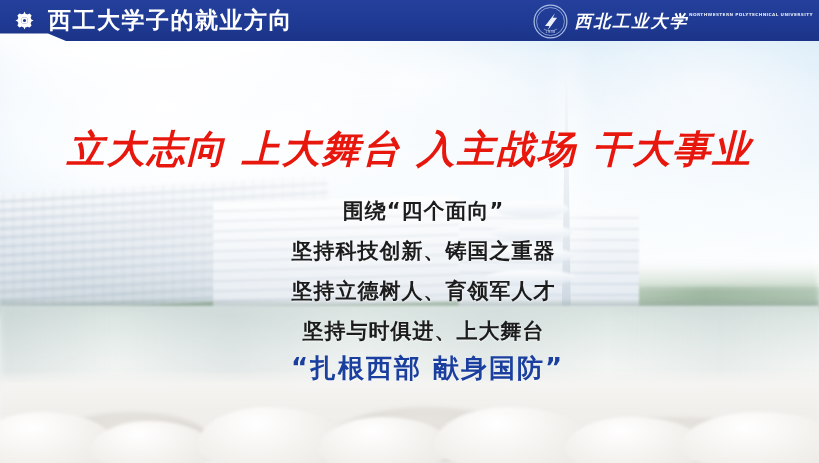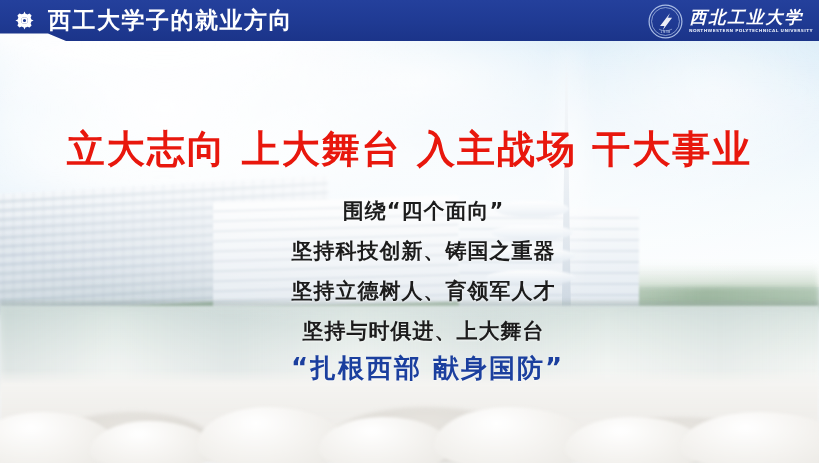--- a/index.html
+++ b/index.html
@@ -239,21 +239,21 @@
     display:flex;
     align-items:center;
     gap:6px;
   }
   .logo-emblem {
     width:35px; height:35px;
     flex:0 0 auto;
   }
   .logo-text {
     display:flex;
-    flex-direction:column;
+    flex-direction:row;
     justify-content:center;
     gap:1px;
   }
   .logo-cn {
     font-family:"DejaVu Serif","Liberation Serif",serif;
     font-size:17px;
     line-height:19px;
     font-weight:bold;
     color:#ffffff;
     letter-spacing:2px;
@@ -281,20 +281,21 @@
   .headline {
     position:absolute;
     left:0; right:0; top:85px;
     font-size:38px;
     line-height:46px;
     font-weight:bold;
     color:#e8170d;
     letter-spacing:2px;
     white-space:nowrap;
     text-shadow:0 1px 2px rgba(255,255,255,0.55);
+    font-style:italic;
   }
   .lines {
     position:absolute;
     left:0; right:0; top:150px;padding-left:28px;
   }
   .line {
     font-size:21px;
     line-height:40px;
     font-weight:bold;
     color:#1c1c1c;

